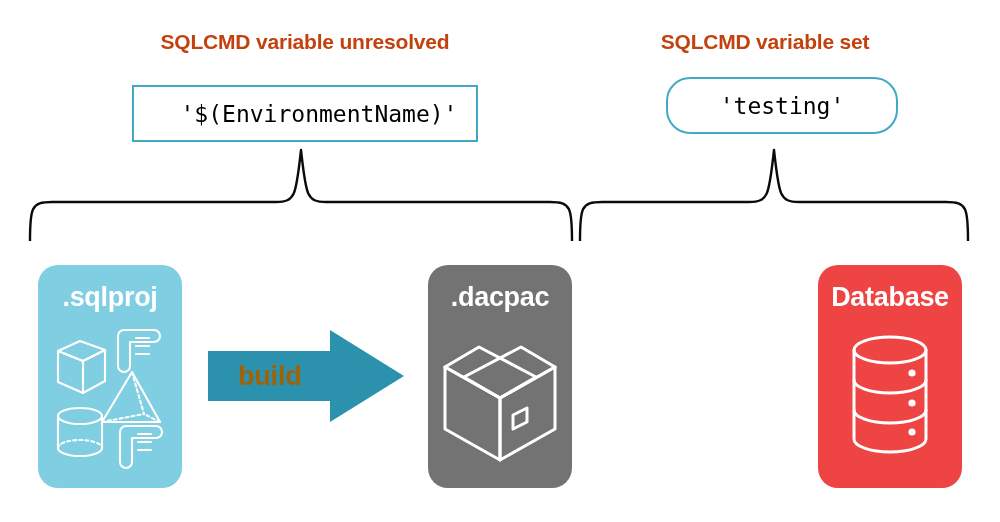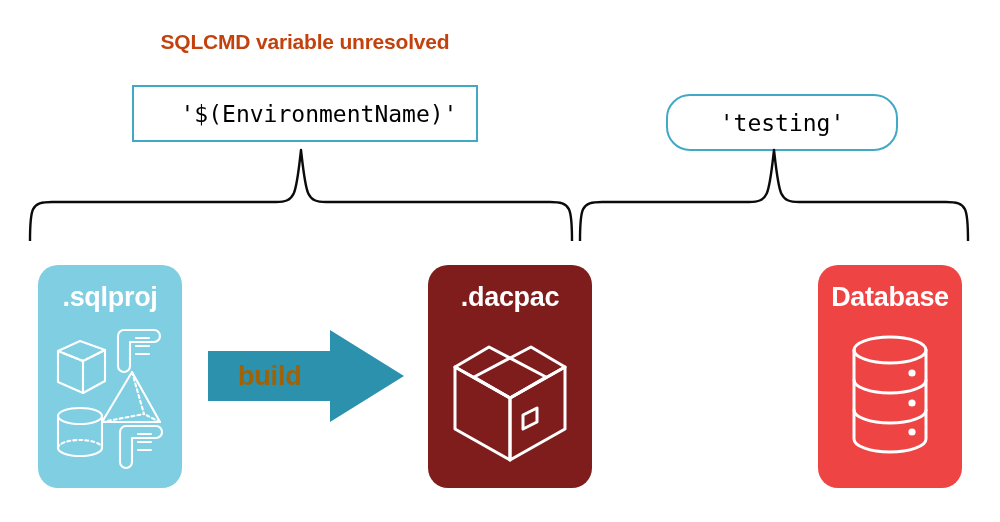--- a/index.html
+++ b/index.html
@@ -36,21 +36,21 @@
     display: flex;
     align-items: center;
     justify-content: center;
     font-family: "DejaVu Sans Mono", "Liberation Mono", monospace;
     font-size: 23px;
     color: #000000;
     letter-spacing: 0px;
     white-space: nowrap;
   }
   #code-box-left  { left: 132px; top: 85px; width: 346px; height: 57px; padding-left: 28px; }
-  #code-box-right { left: 666px; top: 94px; width: 232px; height: 57px; border-radius: 24px; }
+  #code-box-right { left: 666px; top: 77px; width: 232px; height: 57px; border-radius: 24px; }
 
   
   .brace { position: absolute; top: 146px; }
   #brace-left  { left: 28px;  }
   #brace-right { left: 578px; }
 
   
   .entity {
     position: absolute;
     border-radius: 20px;
@@ -67,21 +67,21 @@
     font-size: 27px;
     letter-spacing: -0.3px;
     white-space: nowrap;
   }
   .entity .entity-art {
     position: absolute;
     left: 0; right: 0; top: 48px; bottom: 8px;
     display: flex; align-items: center; justify-content: center;
   }
   #entity-sqlproj  { left: 38px;  width: 144px; background: #7fcee1; }
-  #entity-dacpac   { left: 428px; width: 164px; background: #7f1d1d; }
+  #entity-dacpac   { left: 428px; width: 144px; background: #737373; }
   #entity-database { left: 818px; width: 144px; background: #ef4444; }
 
   
   .arrow { position: absolute; top: 330px; }
   .arrow .arrow-label {
     position: absolute;
     top: 50%;
     transform: translateY(-50%);
     color: #a16207;
     font-weight: bold;
@@ -94,20 +94,21 @@
   #arrow-deploy { left: 598px; width: 196px; height: 92px; }
   #arrow-deploy .arrow-label { left: 24px; }
 </style>
 </head>
 <body>
 
 <div id="stage">
 
   <div class="heading" id="heading-left">SQLCMD variable unresolved</div>
 
+  <div class="heading" id="heading-right">SQLCMD variable set</div>
 
   <div class="code-box" id="code-box-left">
     <span>'$(EnvironmentName)'</span>
   </div>
 
   <div class="code-box" id="code-box-right">
     <span>'testing'</span>
   </div>
 
   <svg class="brace" id="brace-left" width="546" height="95" viewBox="0 0 546 95">

